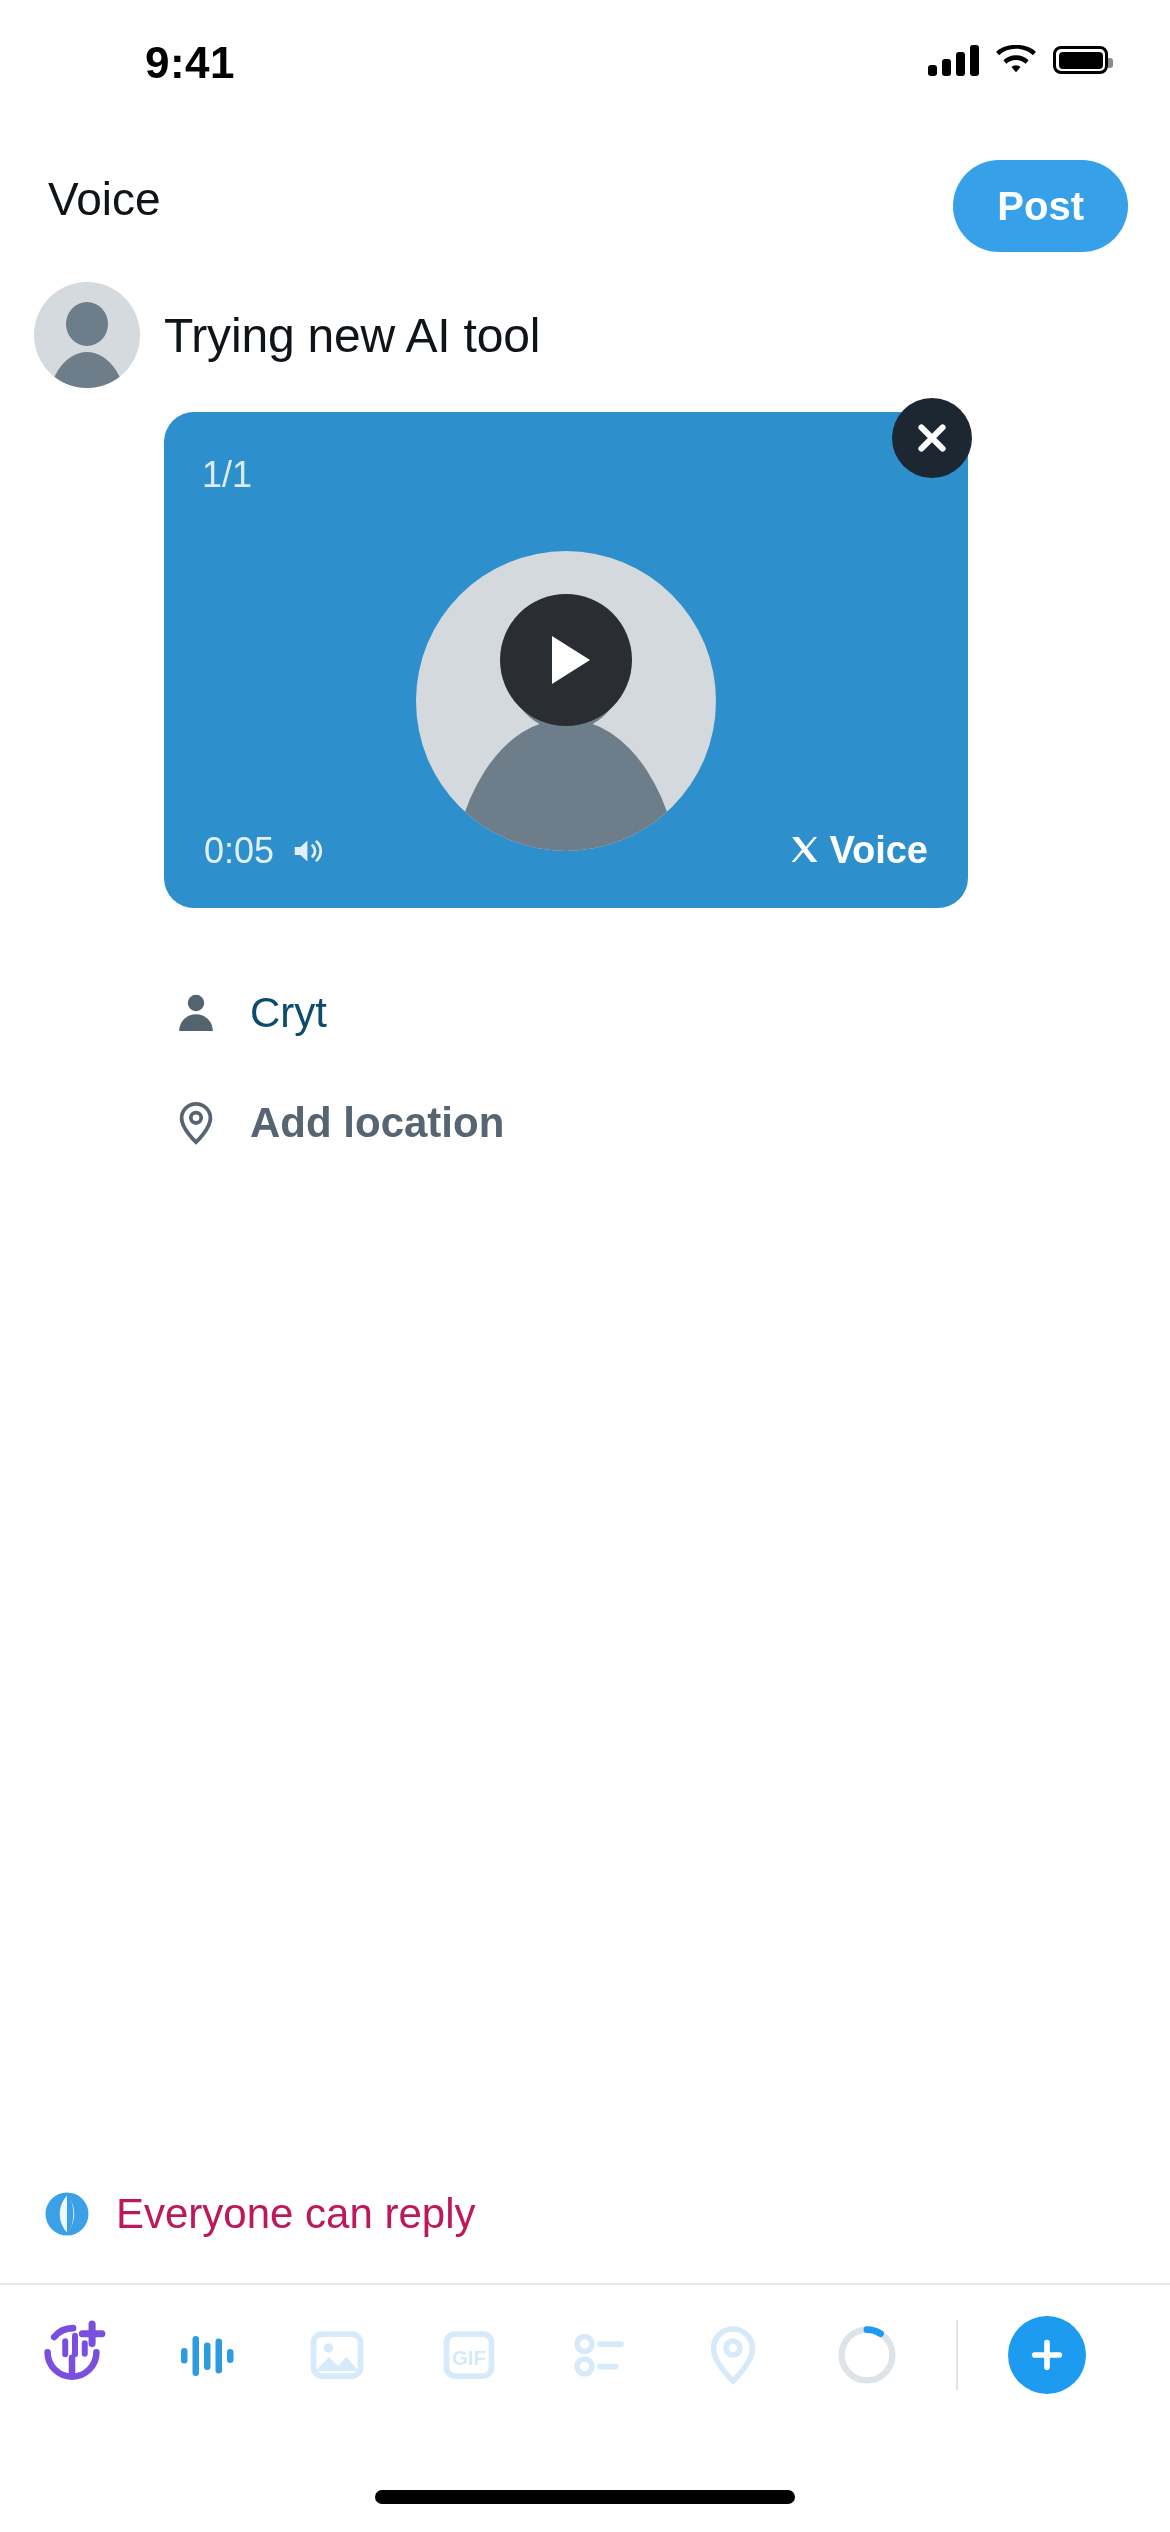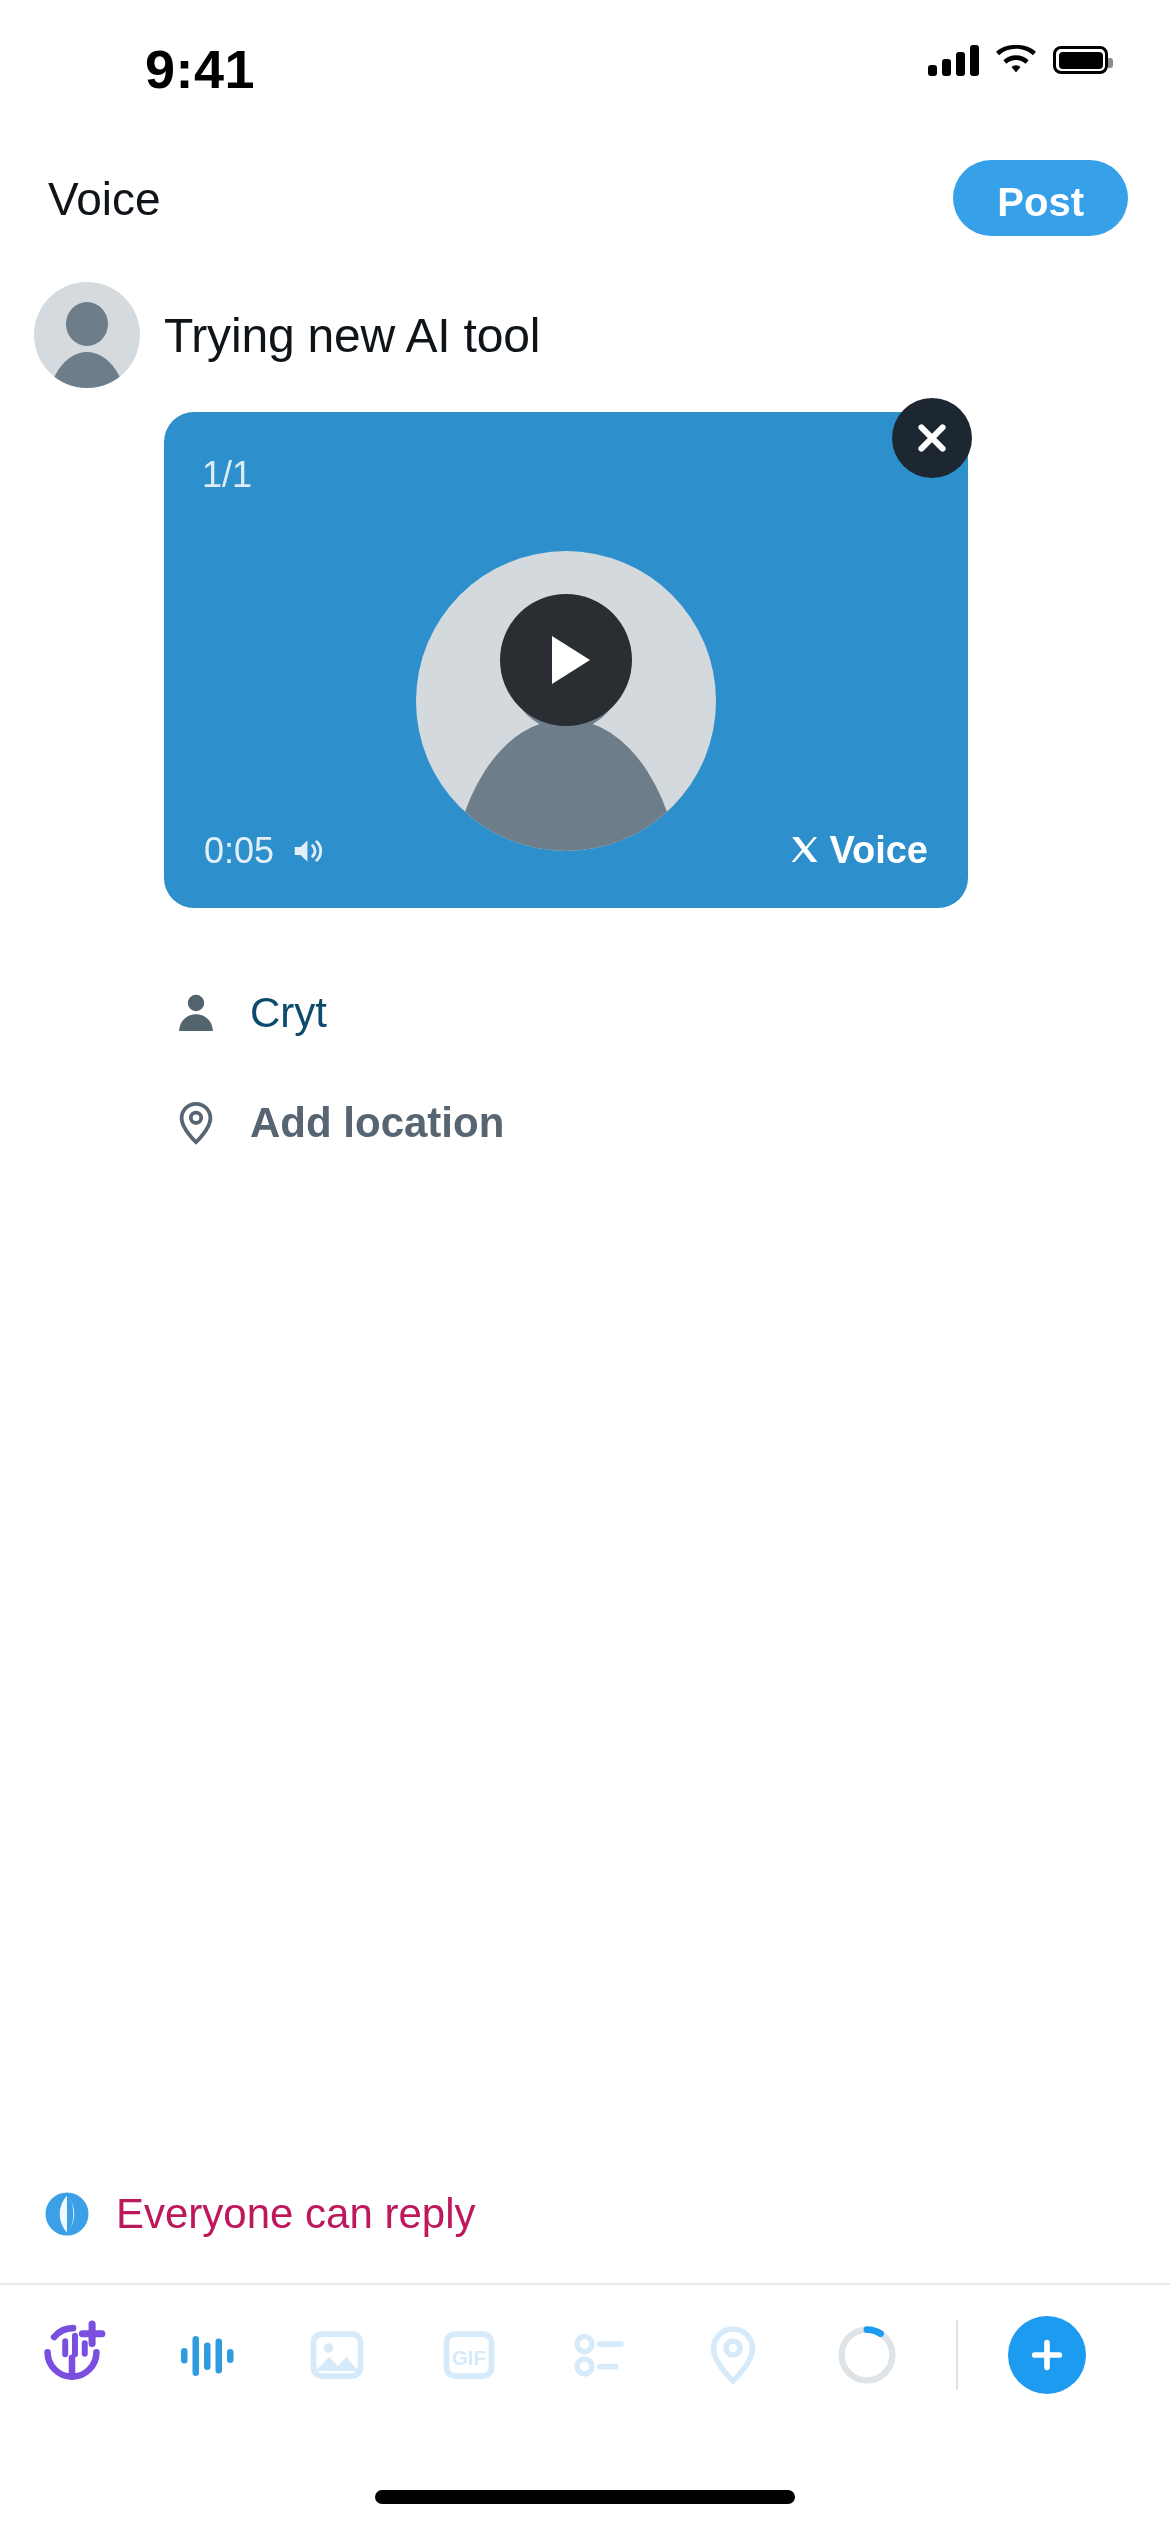--- a/index.html
+++ b/index.html
@@ -10,21 +10,21 @@
     overflow:hidden;
   }
   .screen { position:relative; width:1170px; height:2532px; background:#fff; }
 
   
   .statusbar {
     position:absolute; top:0; left:0; width:1170px; height:100px;
   }
   .sb-time {
     position:absolute; left:145px; top:38px;
-    font-size:54px; font-weight:700; color:#000;
+    font-size:44px; font-weight:700; color:#000;
     letter-spacing:0.5px;
   }
   .sb-right { position:absolute; right:62px; top:44px; display:flex; align-items:center; gap:16px; }
   .bars { display:flex; align-items:flex-end; gap:5px; height:32px; }
   .bars i { display:block; width:9px; background:#000; border-radius:3px; }
   .bars i:nth-child(1){ height:11px; }
   .bars i:nth-child(2){ height:17px; }
   .bars i:nth-child(3){ height:24px; }
   .bars i:nth-child(4){ height:31px; }
   .wifi { width:42px; height:31px; }
@@ -41,21 +41,21 @@
   
   .navbar { position:absolute; top:150px; left:0; width:1170px; height:110px; }
   .cancel-btn {
     position:absolute; left:48px; top:22px;
     font-size:46px; color:#0f1419; background:none; border:none;
     font-family:"Liberation Sans", sans-serif; cursor:pointer;
   }
   .post-btn {
     position:absolute; right:42px; top:10px;
     background:#36a0e8; color:#fff; border:none; border-radius:46px;
-    padding:0 44px; height:76px; line-height:84px;
+    padding:0 44px; height:92px; line-height:84px;
     font-size:40px; font-weight:700;
     font-family:"Liberation Sans", sans-serif; cursor:pointer;
   }
 
   
   .compose-row {
     position:absolute; top:282px; left:34px; width:1100px;
     display:flex; align-items:center; gap:24px;text-align:right;
   }
   .avatar-sm {

